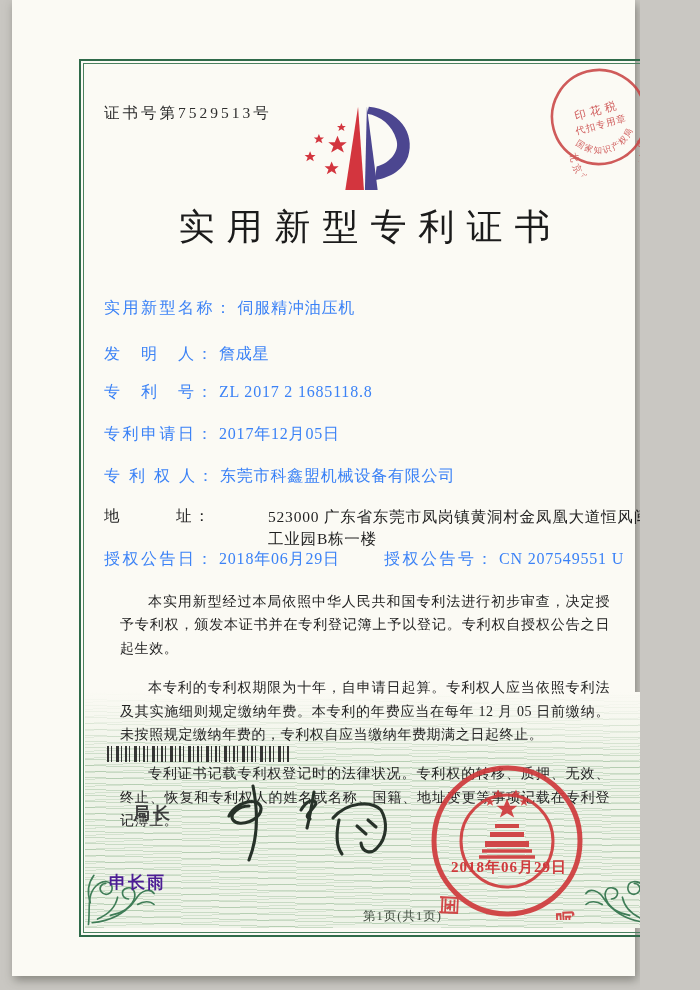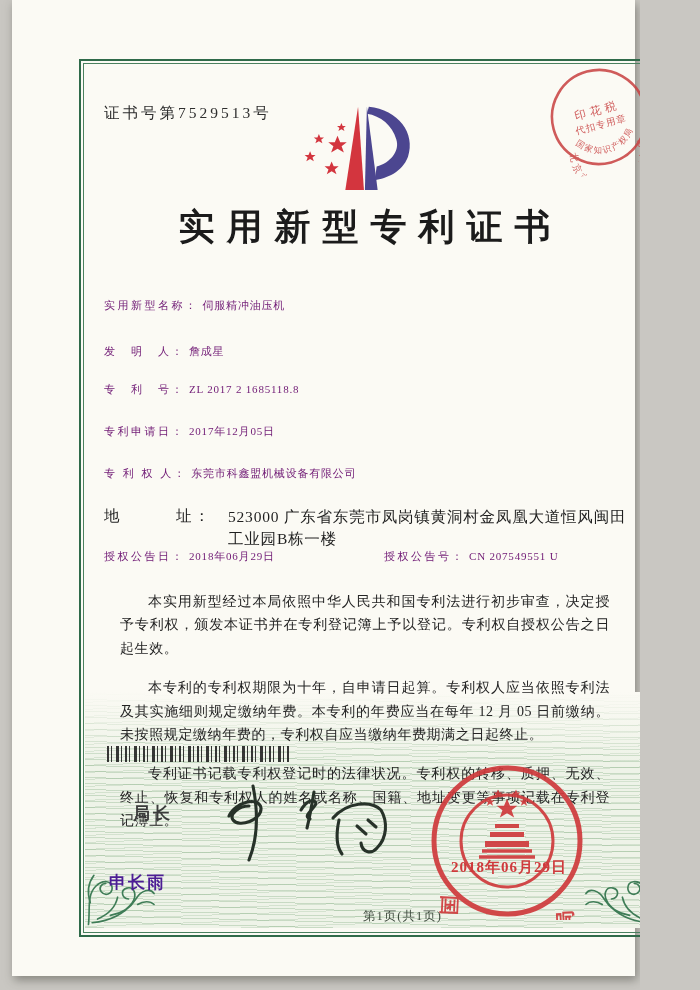--- a/index.html
+++ b/index.html
@@ -9,27 +9,27 @@
   #paper{position:absolute;left:12px;top:0;right:5px;bottom:14px;background:#fbfaf4;
          box-shadow:2px 4px 9px rgba(70,70,62,.5);}
   .abs{position:absolute;}
   
   #frame{position:absolute;left:67px;top:59px;width:583px;height:874px;
          border:2.5px solid #2f6a49;}
   #frame::after{content:"";position:absolute;inset:2px;border:1px solid #4a815f;}
   
   .cert-no{left:92px;top:103px;font-size:15.5px;letter-spacing:3px;color:#2e2e2e;}
   
-  .title{left:67px;top:203px;width:583px;text-align:center;font-size:36px;font-weight:700;
+  .title{left:67px;top:203px;width:583px;text-align:center;font-size:36px;font-weight:400;
          letter-spacing:12px;color:#1b1b1b;}
   
-  .row{left:92px;font-size:11px;color:#701a75;white-space:nowrap;}
+  .row{left:92px;font-size:16px;color:#3b82f6;white-space:nowrap;}
   .row .lbl{letter-spacing:2.5px;}
   .row .val{letter-spacing:.8px;margin-left:4px;}
-  .addr-row{left:92px;font-size:15.5px;color:#1f1f1f;display:flex;}
+  .addr-row{left:92px;font-size:15.5px;color:#1f1f1f;display:flex;gap:40px;}
   .addr-row .lbl{letter-spacing:2.5px;flex:0 0 auto;}
   .addr-row .val{letter-spacing:.8px;margin-left:16px;width:450px;line-height:21.5px;}
   
   .body-text{left:92px;top:574px;width:522px;font-size:14px;line-height:23.4px;
              color:#242424;text-align:justify;letter-spacing:.6px;}
   .body-text p{margin:16px;text-indent:2em;}
   
   #pattern{position:absolute;left:73px;top:692px;width:571px;height:236px;
            background-color:#eef3e8;
            background-image:

